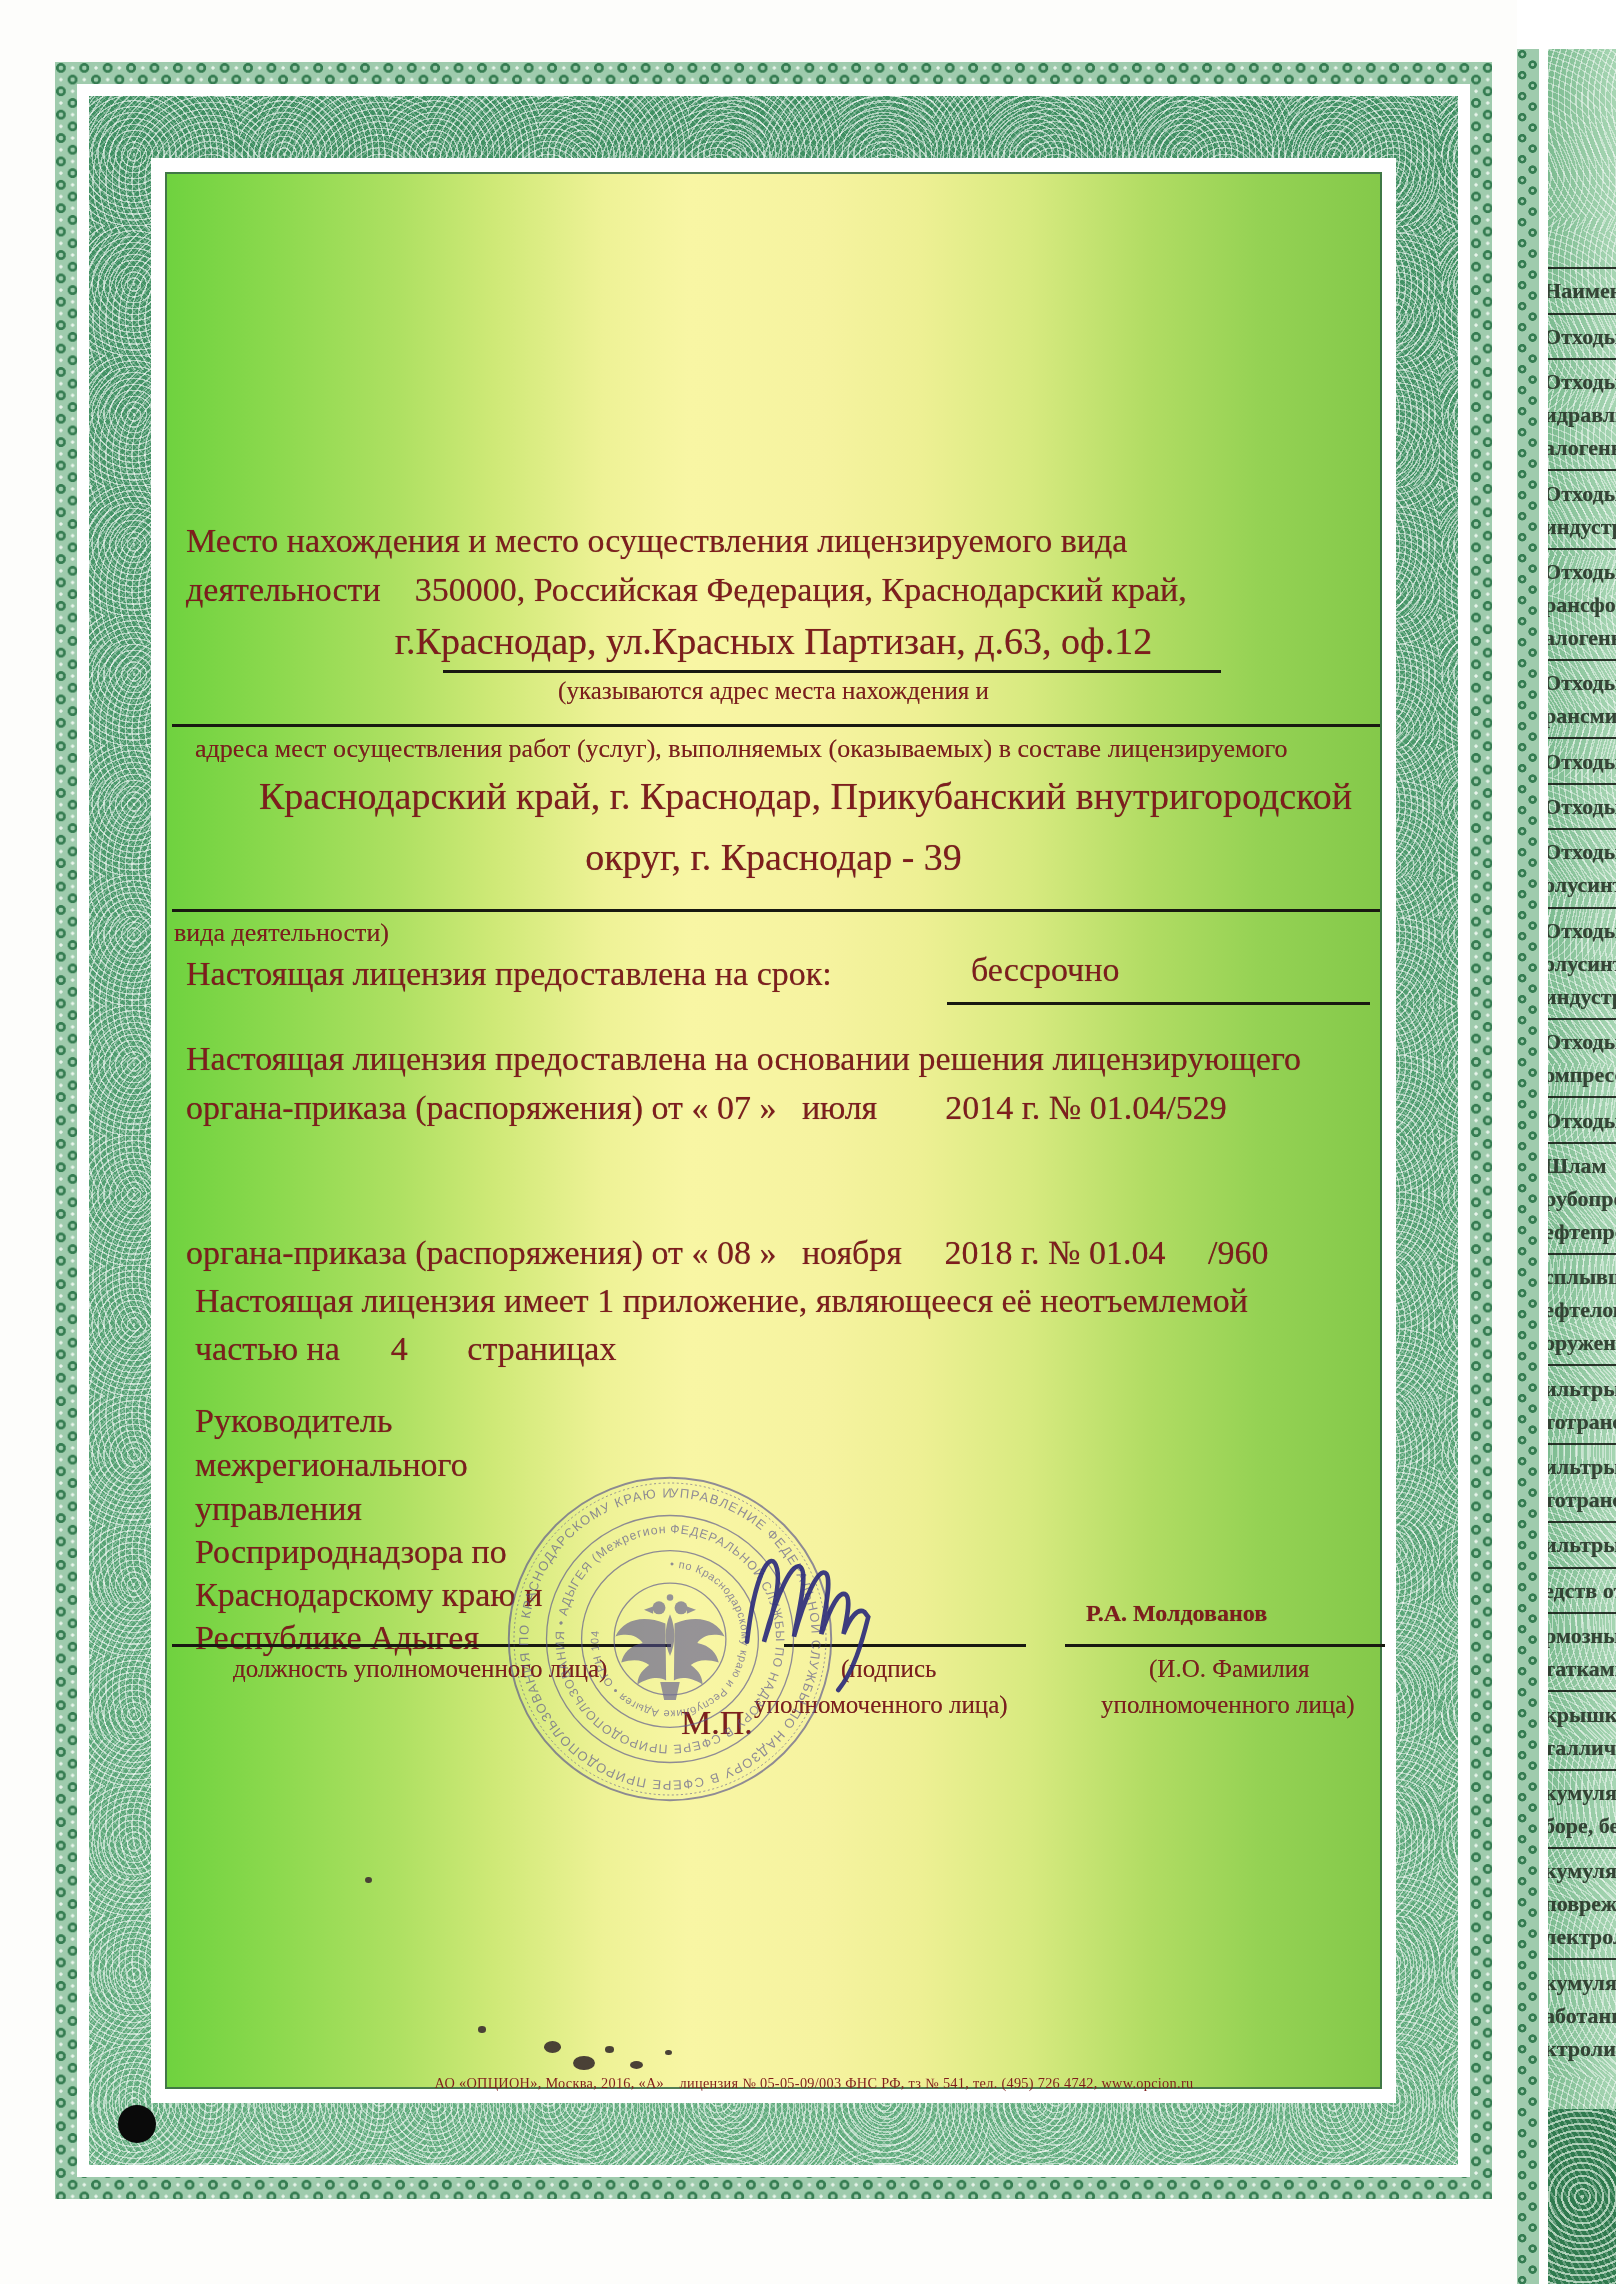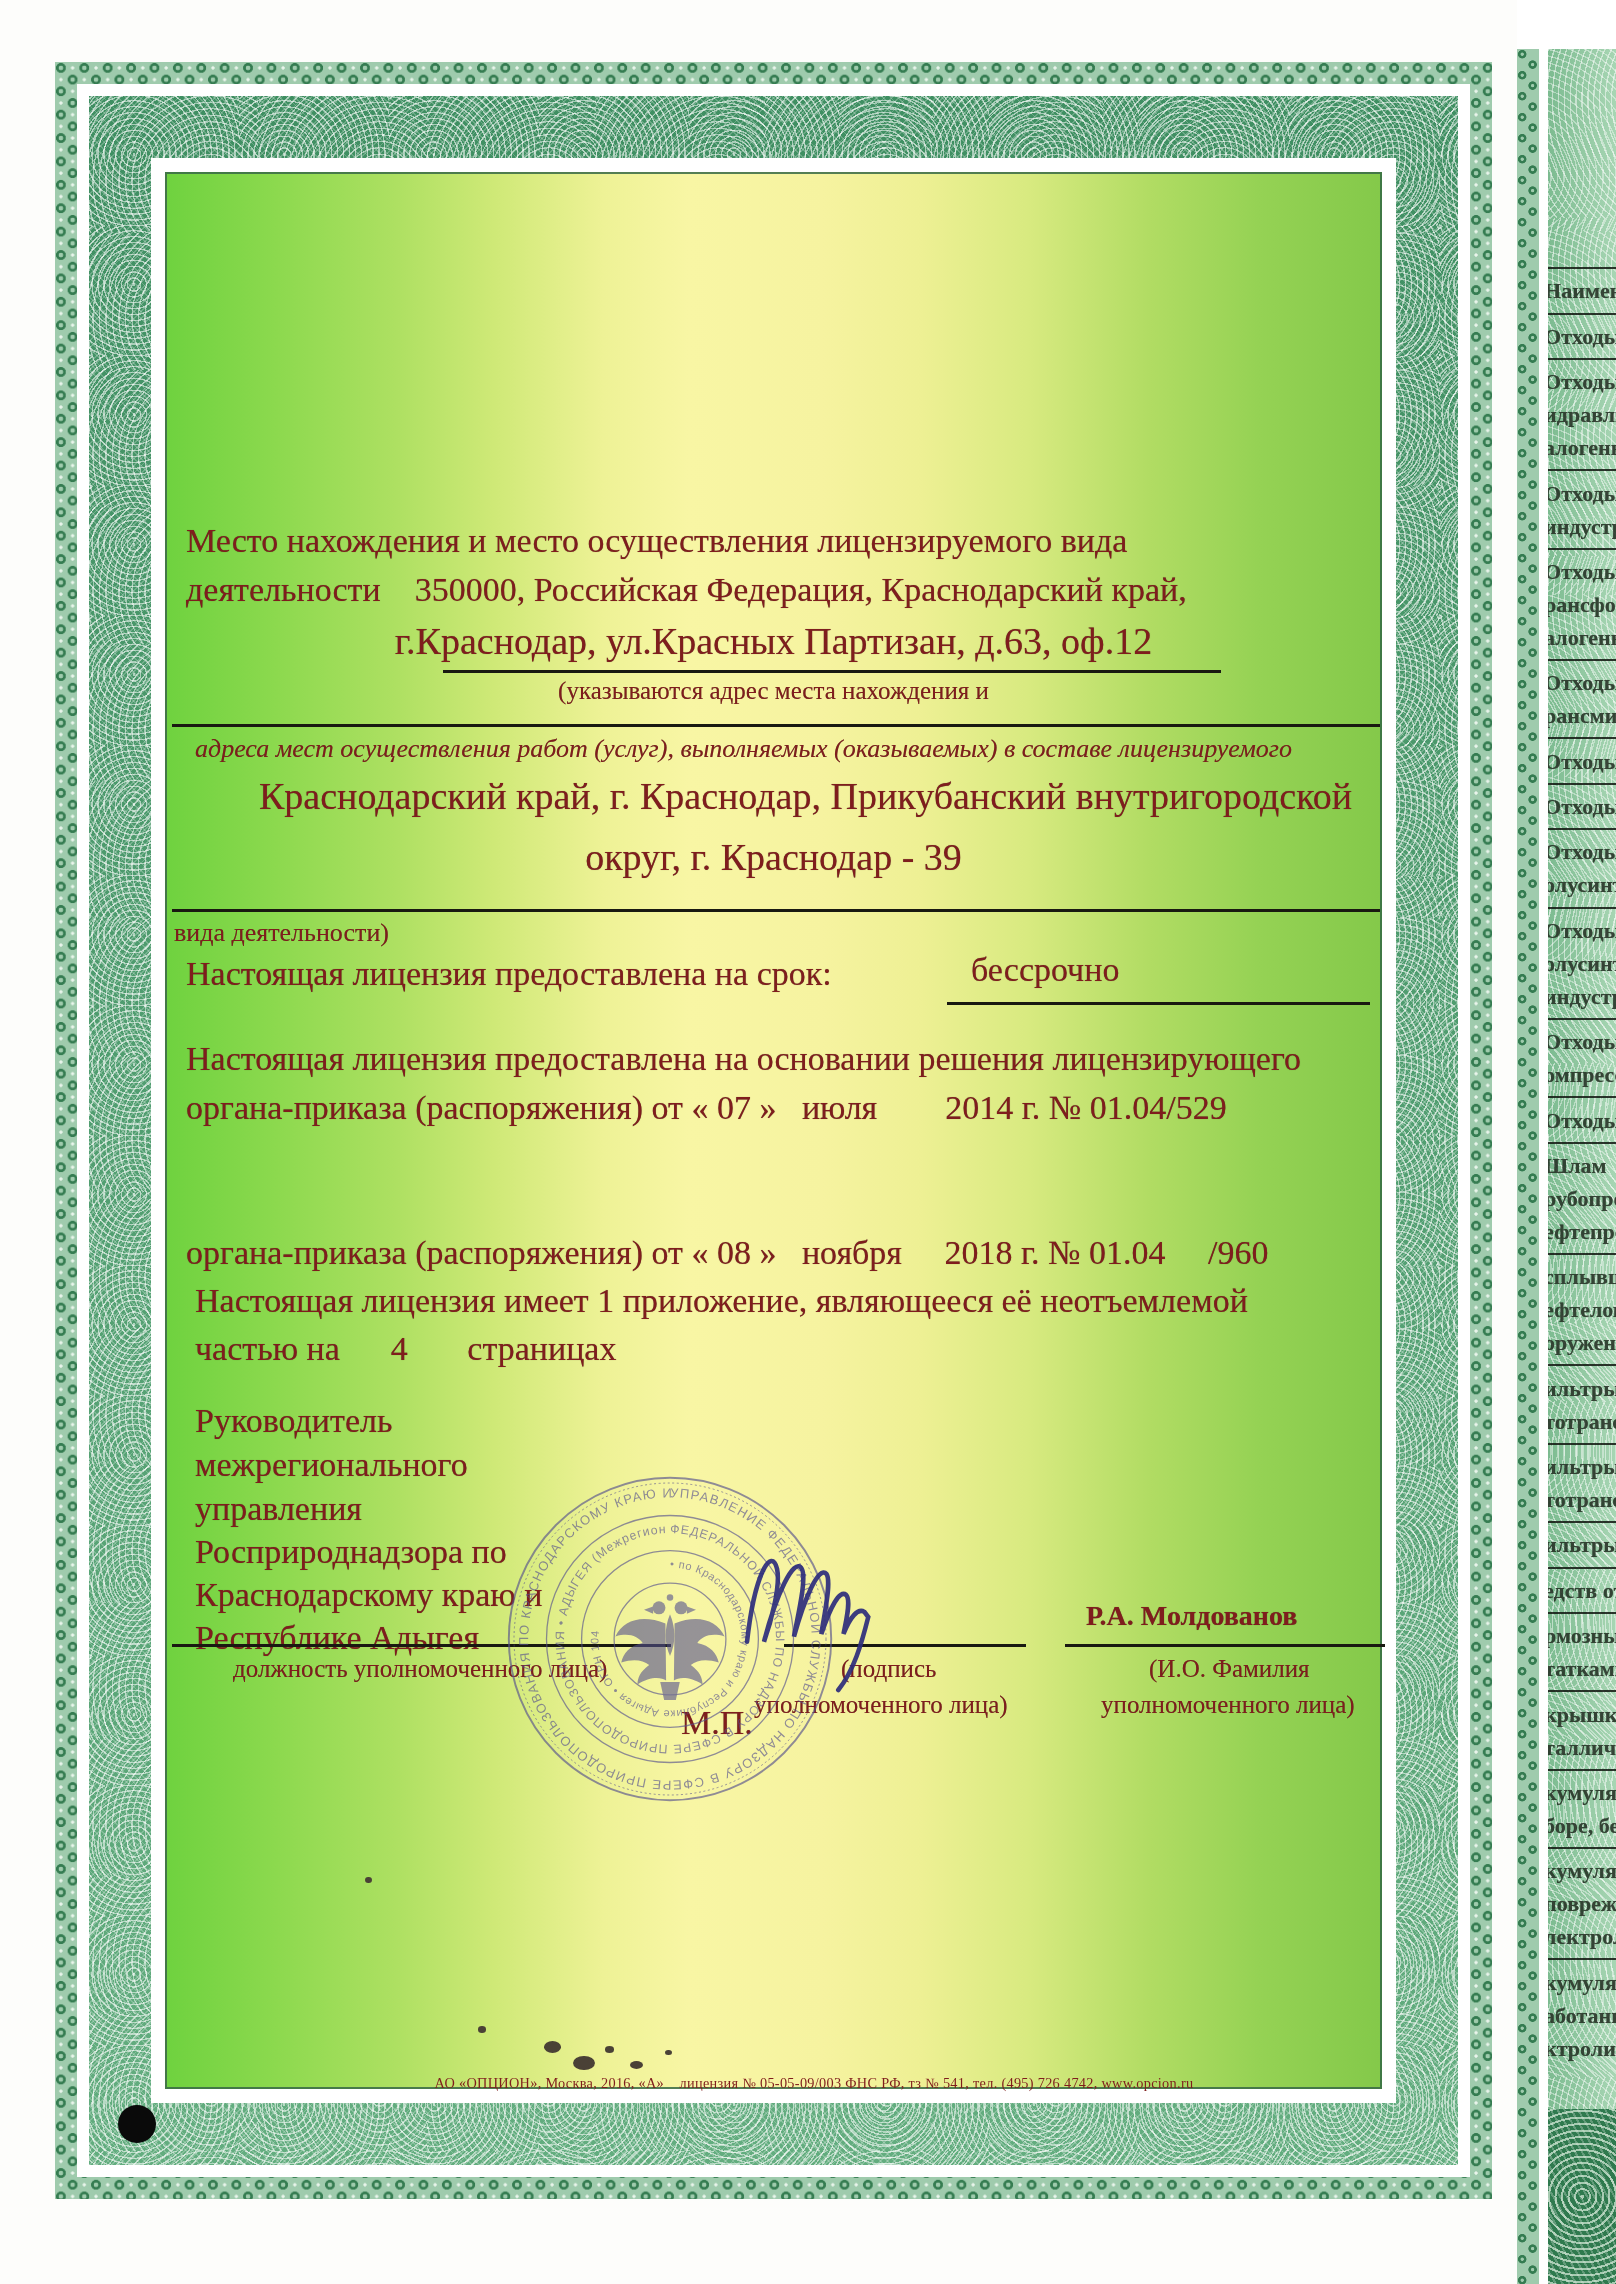--- a/index.html
+++ b/index.html
@@ -42,21 +42,21 @@
     background:linear-gradient(90deg,
       #6fd23f 0%, #8cd94e 9%, #aee062 19%, #cfe977 27%, #eef296 36%,
       #f8f6a4 43%, #f6f3a0 54%, #eef094 62%, #d8ea80 71%, #b1dc63 81%,
       #95d254 90%, #84c94a 100%);
   }
   
   .t{
     position:absolute; color:#7f1d1d; white-space:pre;
     text-shadow:0 0 0.7px rgba(20,20,10,.55); line-height:1.15;
   }
-  .f52{font-size:34px;} .f58{font-size:38px;} .f50{font-size:28px;}
+  .f52{font-size:34px;} .f58{font-size:38px;} .f50{font-size:24px;}
   .f38{font-size:25px; text-shadow:0 0 0.3px rgba(20,20,10,.45);}
   .f40{font-size:26px; text-shadow:0 0 0.3px rgba(20,20,10,.45);}
   .center{left:165px; width:1217px; text-align:center;}
   .rule{position:absolute; height:2.6px; background:#191911;}
   .footer-print{
     position:absolute; left:215px; top:2075px; width:1198px; text-align:center;
     font-size:14.3px; letter-spacing:0.3px; color:#7f1d1d; white-space:pre;
     text-shadow:none;
   }
   
@@ -125,21 +125,21 @@
     </div>
   </div>
 
   <div class="t f52" style="left:186px; top:521px;">Место нахождения и место осуществления лицензируемого вида</div>
   <div class="t f52" style="left:186px; top:570px;">деятельности    350000, Российская Федерация, Краснодарский край,</div>
   <div class="t f58 center" style="top:620px;">г.Краснодар, ул.Красных Партизан, д.63, оф.12</div>
   <div class="rule" style="left:443px; top:670px; width:778px;"></div>
   <div class="t f38 center" style="top:677px;">(указываются адрес места нахождения и</div>
 
   <div class="rule" style="left:172px; top:724px; width:1208px;"></div>
-  <div class="t f40" style="left:195px; top:734px;font-style:italic;">адреса мест осуществления работ (услуг), выполняемых (оказываемых) в составе лицензируемого</div>
+  <div class="t f40" style="left:195px; top:734px;">адреса мест осуществления работ (услуг), выполняемых (оказываемых) в составе лицензируемого</div>
   <div class="t f58 center" style="top:775px;margin-left:32px;">Краснодарский край, г. Краснодар, Прикубанский внутригородской</div>
   <div class="t f58 center" style="top:836px;">округ, г. Краснодар - 39</div>
   <div class="rule" style="left:172px; top:909px; width:1208px;"></div>
   <div class="t f40" style="left:174px; top:918px;">вида деятельности)</div>
 
   <div class="t f52" style="left:186px; top:954px;">Настоящая лицензия предоставлена на срок:</div>
   <div class="t f52" style="left:971px; top:950px;">бессрочно</div>
   <div class="rule" style="left:947px; top:1002px; width:423px;"></div>
 
   <div class="t f52" style="left:186px; top:1039px;">Настоящая лицензия предоставлена на основании решения лицензирующего</div>

